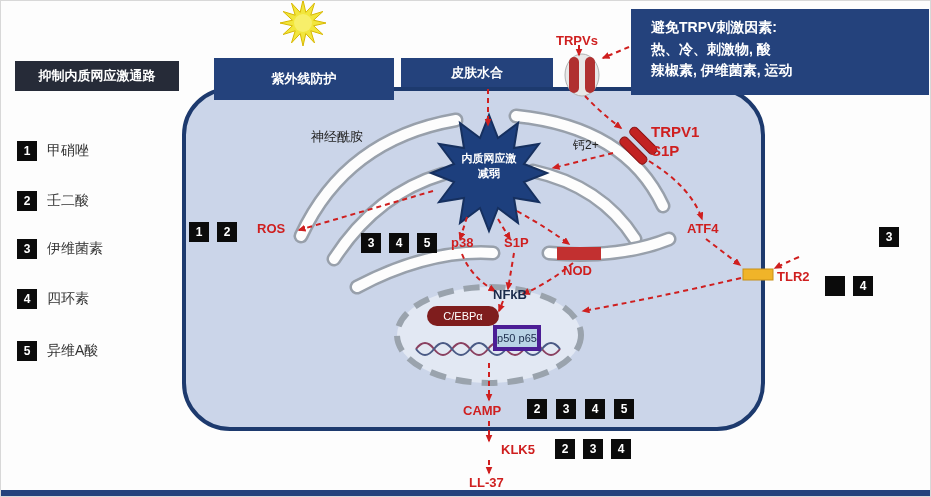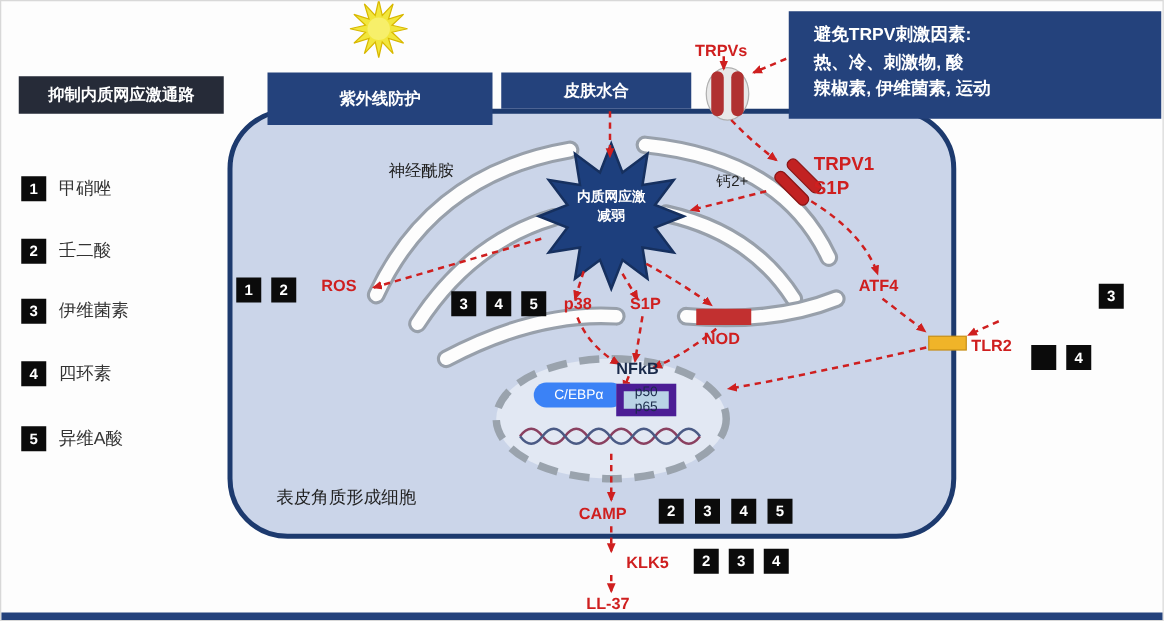--- a/index.html
+++ b/index.html
@@ -47,23 +47,23 @@
   }
   .trpv1-block {
     position: absolute; left: 650px; top: 122px; color: #cf1f1f;
     font-weight: bold; font-size: 15px; line-height: 1.25;
   }
   .nucleus-tag {
     position: absolute; display: flex; align-items: center; justify-content: center;
     font-size: 11px; text-align: center;
   }
   .cebpa { left: 426px; top: 305px; width: 72px; height: 20px; border-radius: 10px;
-    background: #3b82f6; color: #fff; }
-  .p50p65 { left: 492px; top: 306px; width: 48px; height: 26px;
-    background: #b9d3e6; border: 6px solid #4c1d95; color: #1a2a4a; }
+    background: #7f1d1d; color: #fff; }
+  .p50p65 { left: 492px; top: 324px; width: 48px; height: 26px;
+    background: #b9d3e6; border: 4px solid #4c1d95; color: #1a2a4a; }
   .bottom-bar { position: absolute; left: 0; top: 489px; width: 931px; height: 8px; background: #24427c; }
   .cres-bg { stroke: #98a0ab; stroke-width: 15; fill: none; stroke-linecap: round; }
   .cres-fg { stroke: #fdfdfd; stroke-width: 10; fill: none; stroke-linecap: round; }
 </style>
 </head>
 <body>
 
 <div class="canvas">
 
   <div class="cell-body"></div>
@@ -207,21 +207,20 @@
   <div class="label red" style="left:450px; top:234px;">p38</div>
   <div class="label red" style="left:503px; top:234px;">S1P</div>
   <div class="label red" style="left:562px; top:262px;">NOD</div>
   <div class="label red" style="left:686px; top:220px;">ATF4</div>
 
   <div class="label" style="left:492px; top:286px; color:#1a2a4a; font-weight:bold; font-size:13px;">NFkB</div>
 
   <div class="nucleus-tag cebpa">C/EBPα</div>
   <div class="nucleus-tag p50p65">p50 p65</div>
 
-  <div class="label dark" style="left:220px; top:388px; font-size:14px;">表皮角质形成细胞</div>
 
   <div class="label red" style="left:462px; top:402px;">CAMP</div>
   <div class="chip-row" style="left:526px; top:398px; gap:9px;">
     <span class="chip">2</span>
     <span class="chip">3</span>
     <span class="chip">4</span>
     <span class="chip">5</span>
   </div>
 
   <div class="label red" style="left:776px; top:268px;">TLR2</div>

